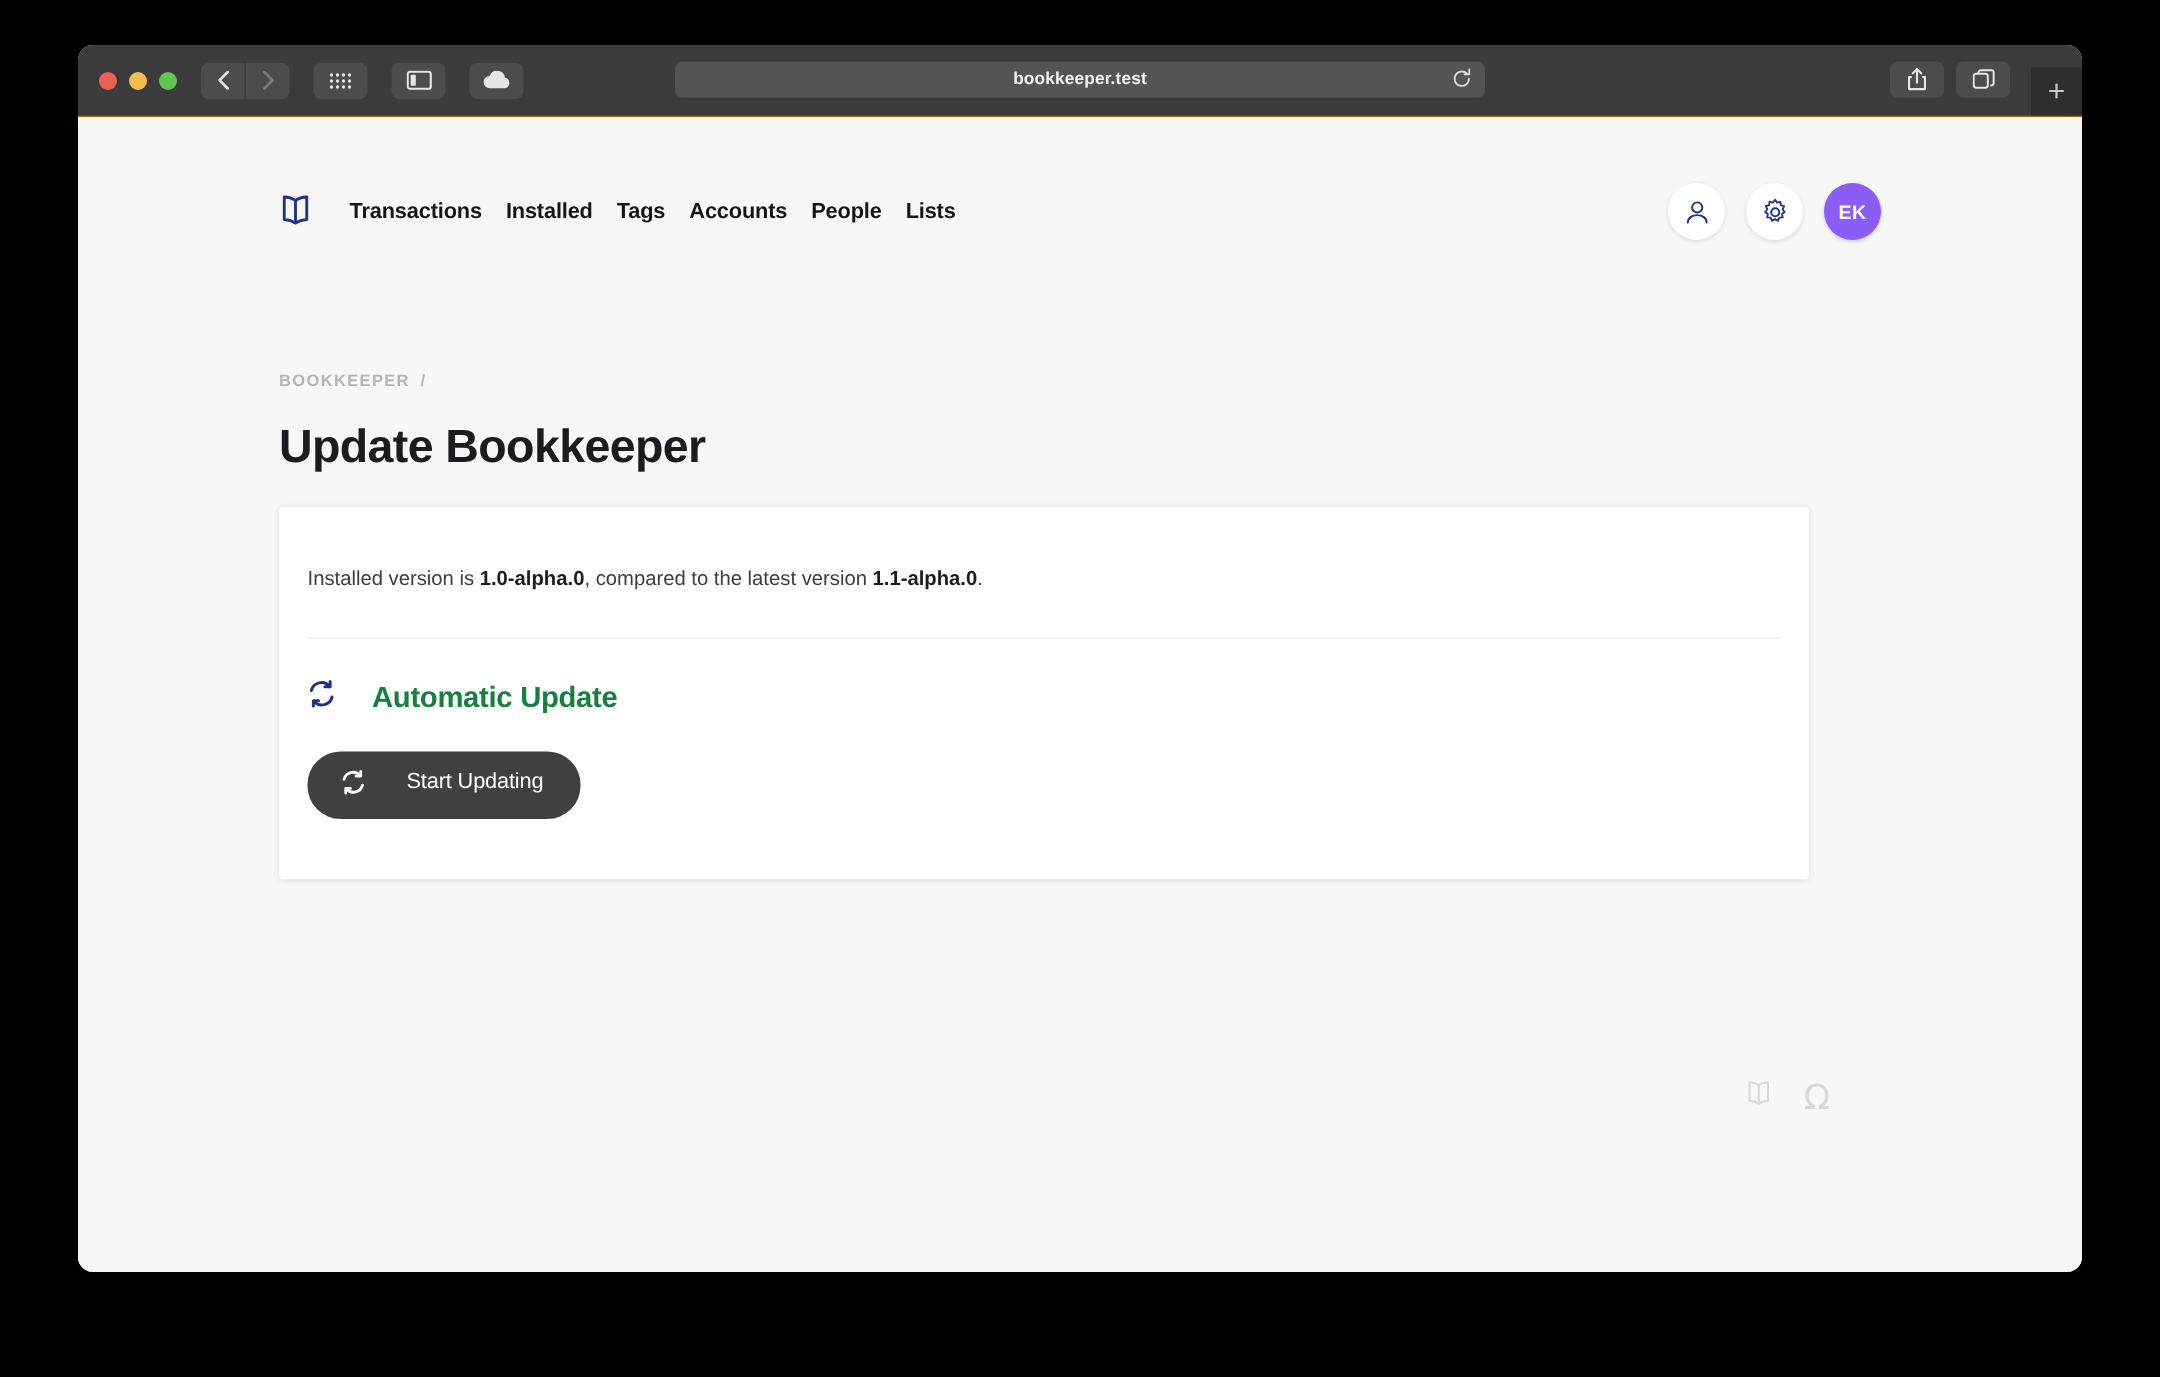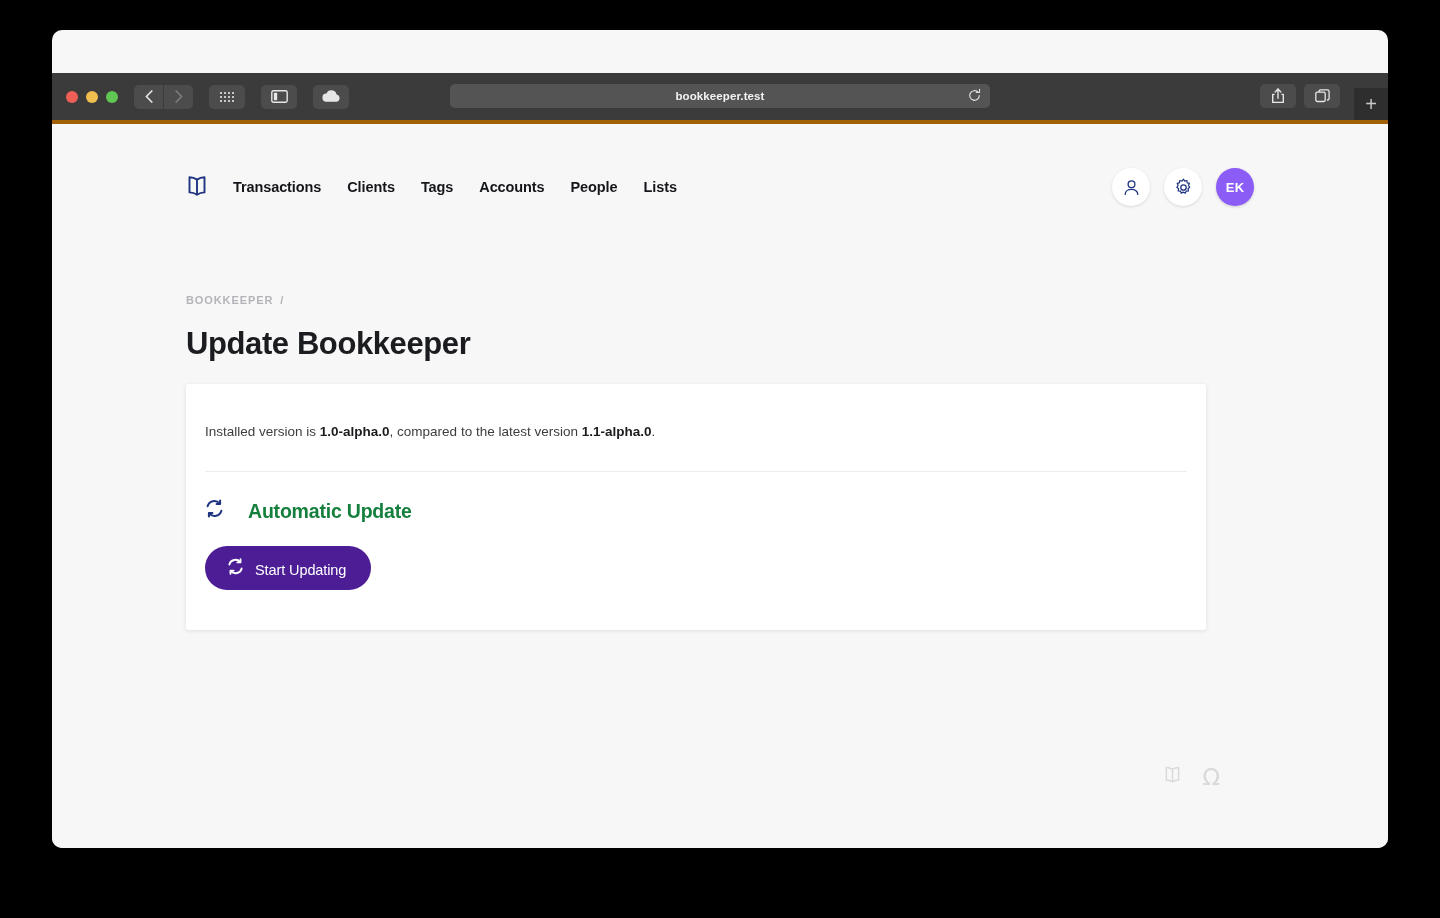--- a/index.html
+++ b/index.html
@@ -24,24 +24,23 @@
     border-radius: 10px;
     background: #f7f7f8;
     box-shadow: 0 14px 40px rgba(0,0,0,0.55);
     overflow: hidden;
   }
 
   .titlebar {
     position: relative;
     height: 47px;
     background: #3b3b3b;
-    border-bottom: 4px solid #a16207;
-    display: flex;
-    align-items: center;
-    margin-top: 43px;
+    border-bottom: 1px solid #a16207;
+    display: flex;
+    align-items: center;
   }
 
   .traffic-lights {
     display: flex;
     gap: 8px;
     margin-left: 14px;
   }
   .light {
     width: 12px; height: 12px;
     border-radius: 50%;
@@ -149,21 +148,21 @@
 
   .brand-logo {
     display: flex;
     align-items: center;
     margin-right: 22px;
   }
 
   .nav-links {
     display: flex;
     align-items: center;
-    gap: 26px;
+    gap: 16px;
   }
   .nav-link {
     font-size: 14.5px;
     font-weight: bold;
     color: #15161a;
     text-decoration: none;
     letter-spacing: -0.1px;
     cursor: pointer;
   }
 
@@ -270,23 +269,23 @@
   }
 
   .section-note {
     font-size: 13.5px;
     color: #3c3d40;
     margin: 0 0 26px 0;
   }
 
   .btn-primary {
     display: inline-flex;
-    align-items: flex-end;
-    gap: 11px;
-    background: #4c1d95;
+    align-items: flex-start;
+    gap: 27px;
+    background: #404040;
     color: #ffffff;
     border: none;
     border-radius: 22px;
     padding: 12px 25px 12px 22px;
     font-size: 14.5px;
     font-family: "Liberation Sans", sans-serif;
     cursor: pointer;
     letter-spacing: -0.1px;
   }
 
@@ -397,21 +396,21 @@
 
       <a class="brand-logo">
         <svg width="28" height="28" viewBox="0 0 28 28" fill="none">
           <path d="M14 6.6C11.6 5 9.3 4.4 6.5 4.3v15.1c2.8.1 5.1.7 7.5 2.3 2.4-1.6 4.7-2.2 7.5-2.3V4.3c-2.8.1-5.1.7-7.5 2.3z" stroke="#1f3480" stroke-width="1.9" stroke-linejoin="round"></path>
           <path d="M14 6.6v15.1" stroke="#1f3480" stroke-width="1.9"></path>
         </svg>
       </a>
 
       <div class="nav-links">
         <a class="nav-link">Transactions</a>
-        <a class="nav-link">Clients</a>
+        <a class="nav-link">Installed</a>
         <a class="nav-link">Tags</a>
         <a class="nav-link">Accounts</a>
         <a class="nav-link">People</a>
         <a class="nav-link">Lists</a>
       </div>
 
       <div class="nav-right">
         <div class="circle-btn">
           <svg width="19" height="19" viewBox="0 0 19 19" fill="none">
             <circle cx="9.5" cy="6.3" r="3.4" stroke="currentColor" stroke-width="1.3"></circle>

